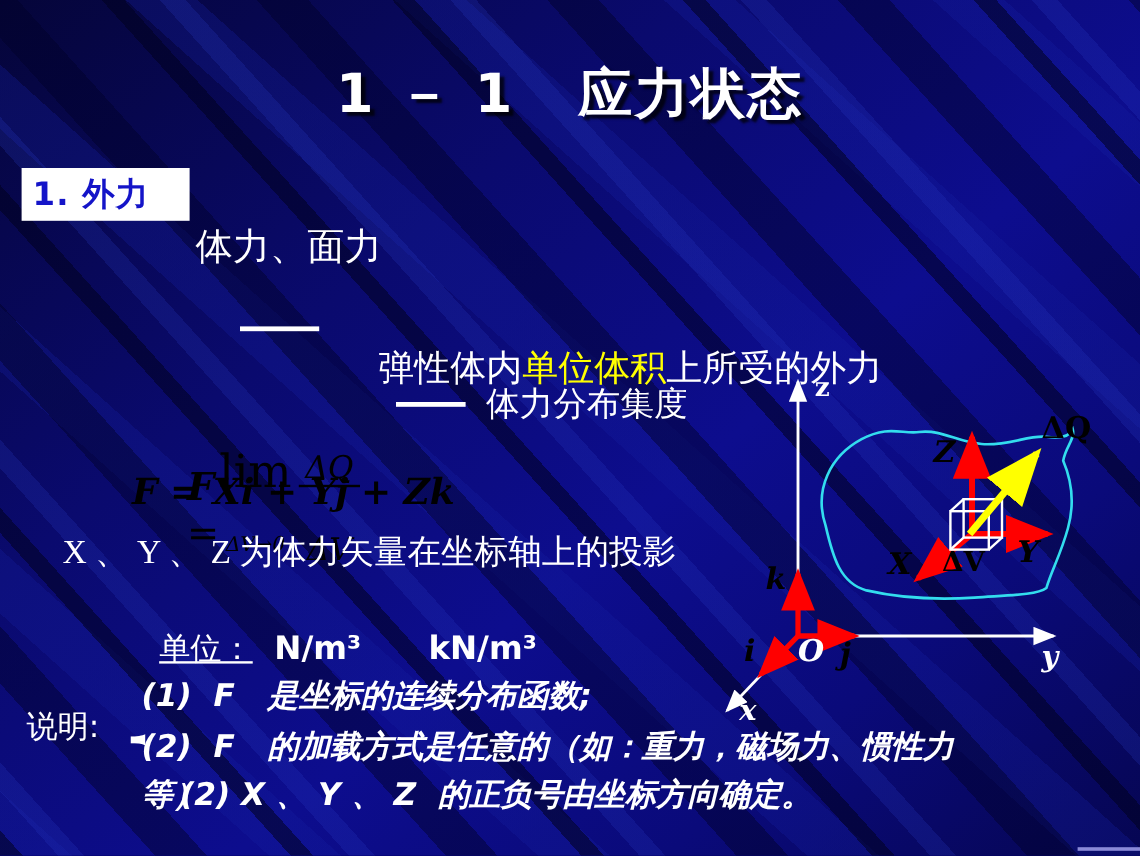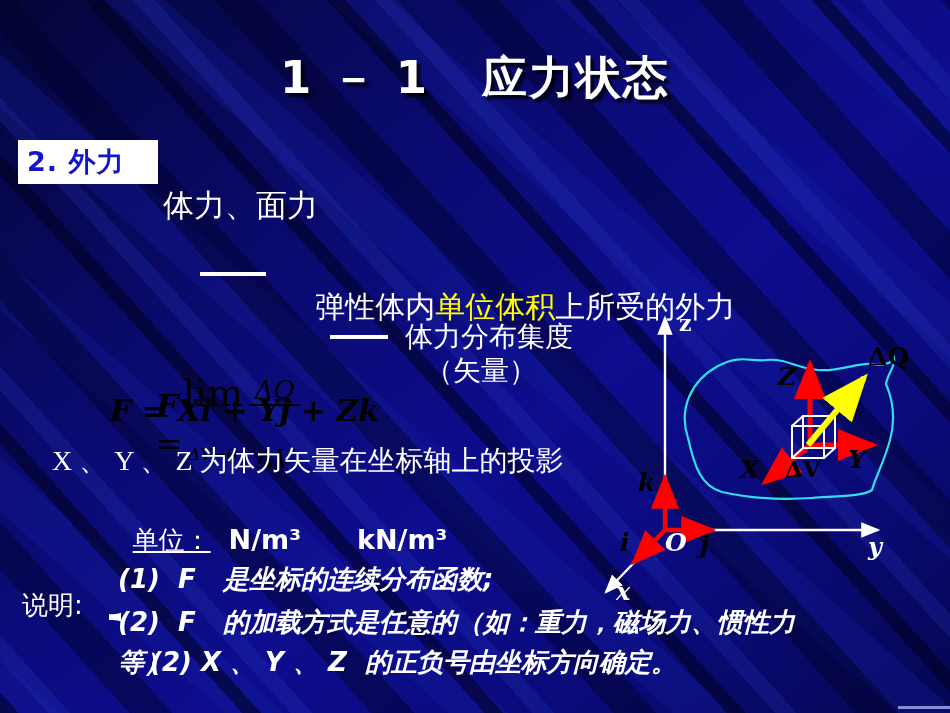--- a/index.html
+++ b/index.html
@@ -93,21 +93,21 @@
   #botline{position:absolute;left:898px;top:706px;width:52px;height:3px;background:#8a8ad8;}
 </style>
 </head>
 <body>
 
 <div id="slide">
 
   <div class="t" id="title">1 － 1   应力状态</div>
 
   <div class="wbox" id="box-waili">
-    <span class="lbl">2. 外力</span>
+    <span class="lbl">1. 外力</span>
   </div>
 
   <div class="t wt" id="tili-mianli">体力、面力</div>
 
 
   <div id="dash1"></div>
 
   <div class="t" id="def-line">
     <span class="wt">弹性体内</span><span class="yel">单位体积</span><span class="wt">上所受的外力</span>
   </div>
@@ -126,21 +126,20 @@
         <td style="vertical-align:middle;padding:0 0 0 6px;text-align:center;">
           <div class="serifi" style="font-size:26px;line-height:28px;border-bottom:2px solid #000;padding:0 4px;">ΔQ</div>
           <div class="serifi" style="font-size:26px;line-height:30px;padding:0 4px;">ΔV</div>
         </td>
       </tr>
     </tbody></table>
   </div>
 
   <div id="dash2"></div>
   <div class="t wt" id="rhs1">体力分布集度</div>
-  <div class="t wt" id="rhs2">（矢量）</div>
 
   <div class="t blk serifi" id="eq2">F = Xi + Yj + Zk</div>
 
   <div class="t wt serif" id="xyz-line">X 、 Y 、 Z 为体力矢量在坐标轴上的投影</div>
 
   <div class="t wt" id="unit-line">
     <span class="lab">单位：</span><span style="display:inline-block;width:18px;"></span><span>N/m³</span><span style="display:inline-block;width:56px;"></span><span>kN/m³</span>
   </div>
 
   <div class="t wt" id="shuoming">说明:</div>

